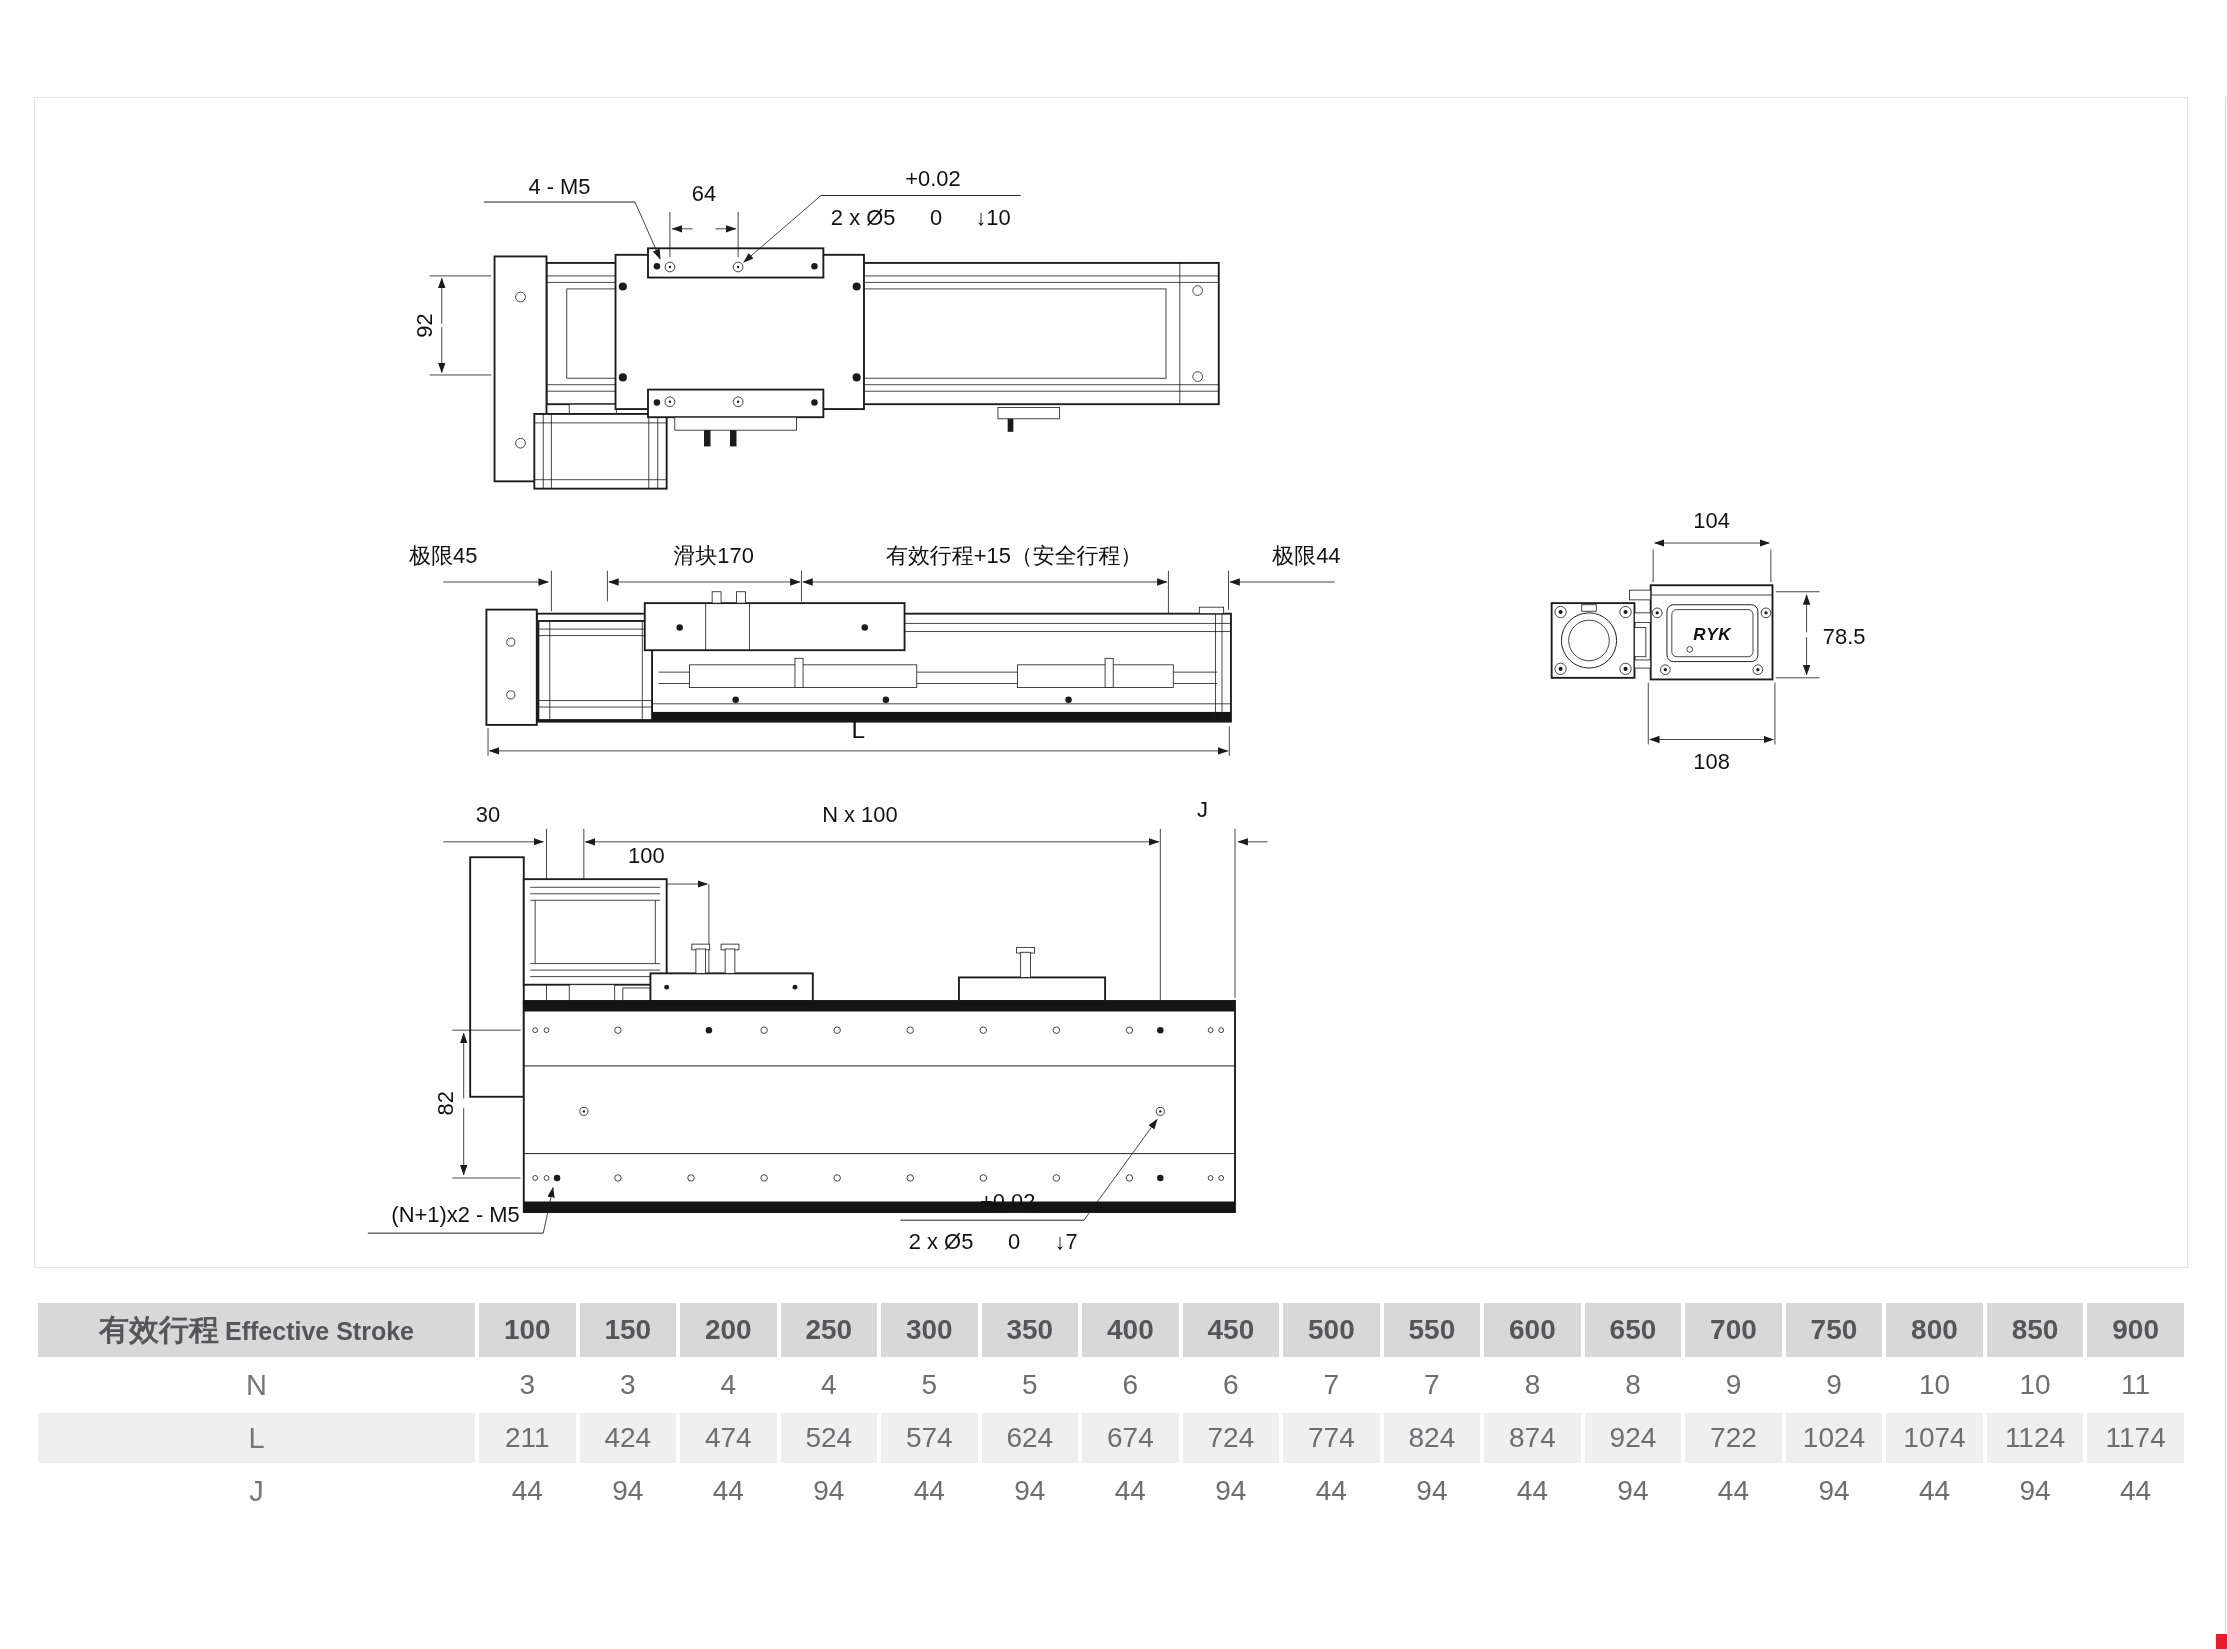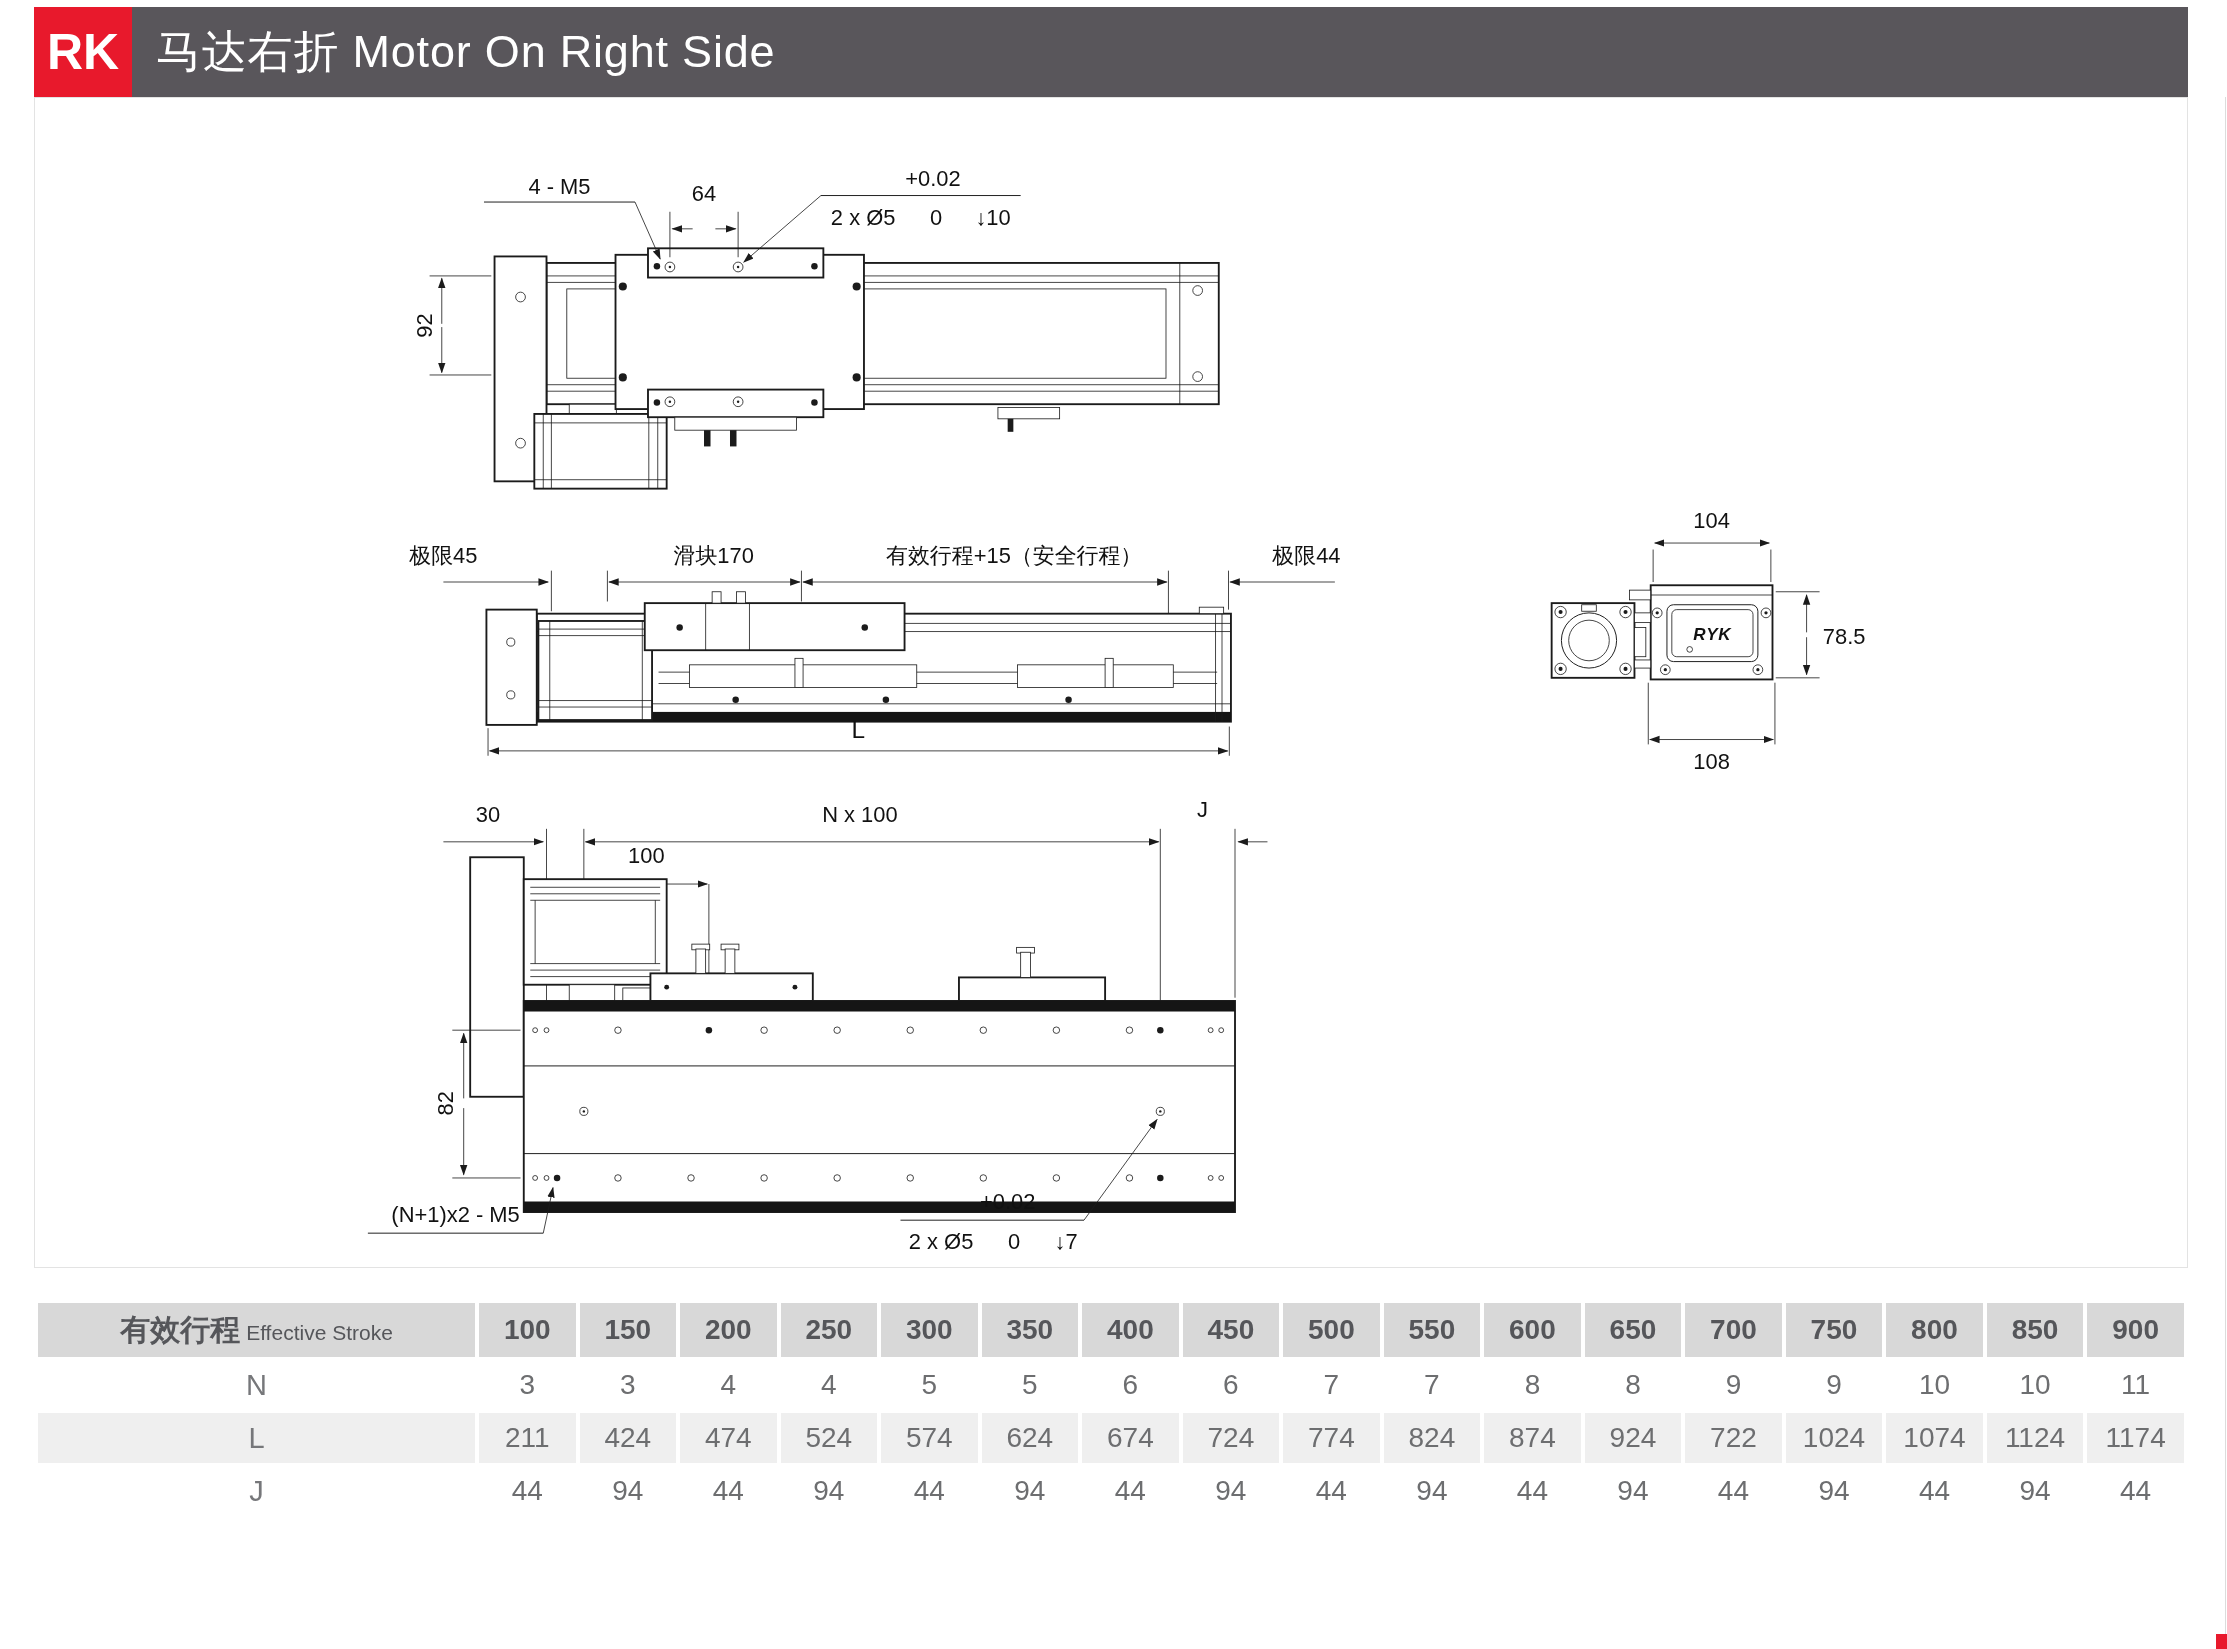--- a/index.html
+++ b/index.html
@@ -23,38 +23,34 @@
   svg .thin{stroke:#1b1b1b;stroke-width:1;fill:none;}
   svg .wf{fill:#ffffff;}
   svg .fl{fill:#1b1b1b;stroke:none;}
   svg .band{fill:#151515;stroke:none;}
   
   #tblwrap{position:absolute;left:34px;top:1300px;width:2154px;}
   table.spec{border-collapse:separate;border-spacing:4px 3.2px;table-layout:fixed;width:100%;}
   table.spec th,table.spec td{text-align:center;vertical-align:middle;padding:0;}
   table.spec thead th{background:#D8D8D8;color:#55565A;font-weight:bold;font-size:28px;height:54px;}
   table.spec thead th.labelcol .zh{font-size:30px;font-weight:bold;margin-right:6px;}
-  table.spec thead th.labelcol .en{font-size:21px;font-weight:normal;}
+  table.spec thead th.labelcol .en{font-size:25px;font-weight:bold;}
   table.spec tbody th{font-weight:400;color:#76777A;font-size:29px;height:50px;background:#fff;}
   table.spec tbody td{color:#6D6E70;font-size:28px;height:50px;background:#fff;}
   table.spec tbody tr:nth-child(even) th,
   table.spec tbody tr:nth-child(even) td{background:#EFEFEF;}
   
   #edgeline{position:absolute;left:2225px;top:97px;width:0.8px;height:1552px;background:#DCDCDC;}
   #cornermark{position:absolute;left:2216px;top:1634px;width:11.4px;height:15.4px;background:#E8192C;}
 </style>
 </head>
 <body>
 
 <div id="page">
 
-  <div id="hdr">
-    <div class="badge">RK</div>
-    <div class="ttl">马达右折 Motor On Right Side</div>
-  </div>
 
   <div id="panel">
   <svg width="2154" height="1171" viewBox="42 120 2653 1442">
     <defs>
       <marker id="ar" viewBox="0 0 12 10" refX="11" refY="5" markerWidth="13" markerHeight="11" orient="auto-start-reverse">
         <path d="M12 5 L0 0.8 L0 9.2 Z" fill="#1b1b1b"></path>
       </marker>
     </defs>
 
     <g>

